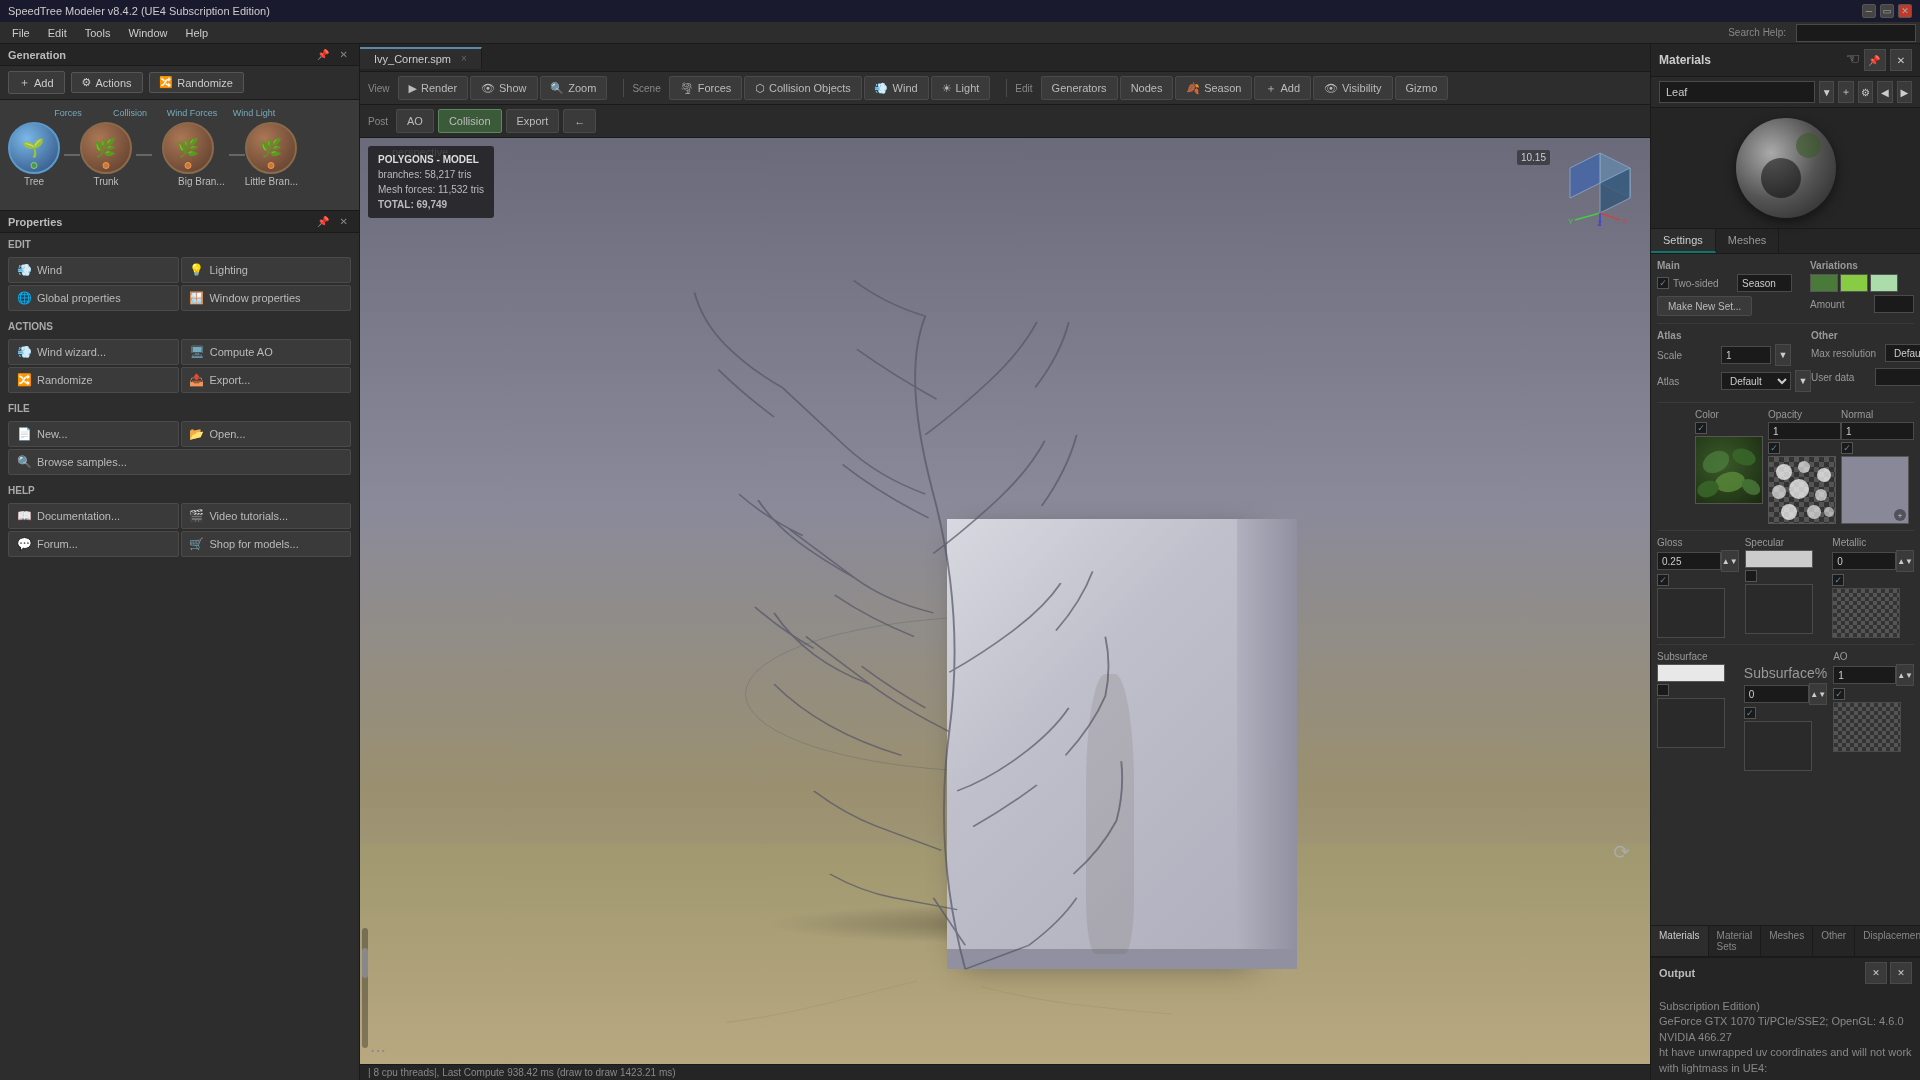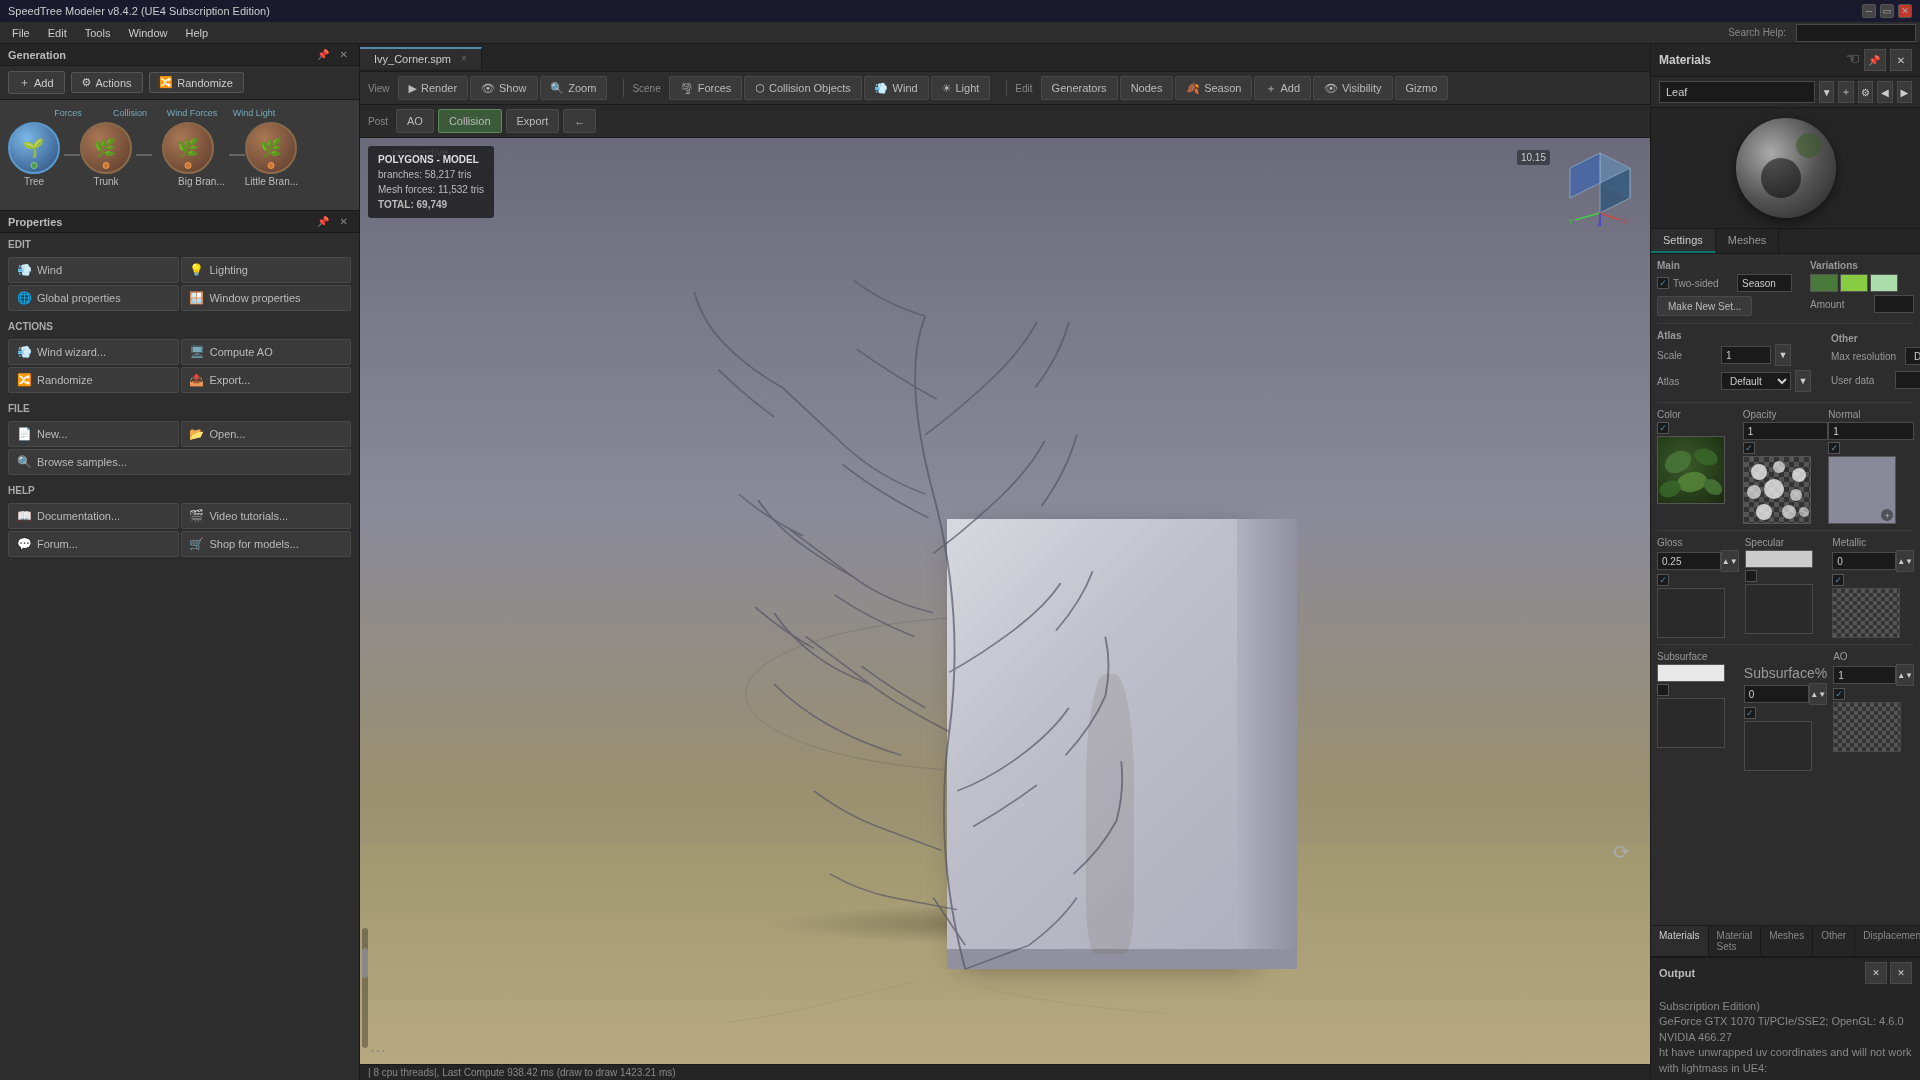--- a/index.html
+++ b/index.html
@@ -553,21 +553,21 @@
           </div>
           <div class="setting-row">
             <span class="setting-label">Amount</span>
             <input class="setting-input" style="width: 40px;">
           </div>
         </div>
       </div>
 
       <div class="section-sep"></div>
 
-      <div style="display:flex;justify-content:space-between;align-items:center;margin-bottom:4px;gap:20px;">
+      <div style="display:flex;justify-content:space-between;align-items:flex-start;margin-bottom:4px;">
         <div>
           <div style="color:#999;font-size:10px;font-weight:bold;margin-bottom:3px;">Atlas</div>
           <div class="setting-row">
             <span class="setting-label">Scale</span>
             <input class="num-input" value="1" style="">
             <button class="mat-btn" style="width:16px;font-size:9px;">▼</button>
           </div>
           <div class="setting-row">
             <span class="setting-label">Atlas</span>
             <select class="select-input" style="width:70px;">
@@ -586,21 +586,21 @@
           </div>
           <div class="setting-row" style="margin-top:6px;">
             <span class="setting-label">User data</span>
             <input class="setting-input-wide" style="">
           </div>
         </div>
       </div>
 
       <div class="section-sep"></div>
 
-      <div style="display:flex;gap:0;margin-bottom:4px;">
+      <div style="display:flex;gap:0;margin-bottom:4px;margin-left:38px;">
         <div style="flex:1;">
           <div style="color:#999;font-size:10px;margin-bottom:2px;">Color</div>
           <div class="checkbox checked" style="margin-bottom:2px;"></div>
 
           <div style="width:68px;height:68px;background:radial-gradient(circle at 40% 40%,#3a5a2a,#1a2a10);border:1px solid #555;cursor:pointer;overflow:hidden;">
             <svg width="68" height="68" viewBox="0 0 68 68" opacity="0.8">
               <ellipse cx="20" cy="25" rx="14" ry="10" fill="#4a7a3a" transform="rotate(-30,20,25)"></ellipse>
               <ellipse cx="48" cy="20" rx="12" ry="8" fill="#3a6a2a" transform="rotate(20,48,20)"></ellipse>
               <ellipse cx="34" cy="45" rx="15" ry="10" fill="#5a8a3a" transform="rotate(-10,34,45)"></ellipse>
               <ellipse cx="55" cy="50" rx="10" ry="7" fill="#4a7a3a" transform="rotate(35,55,50)"></ellipse>

